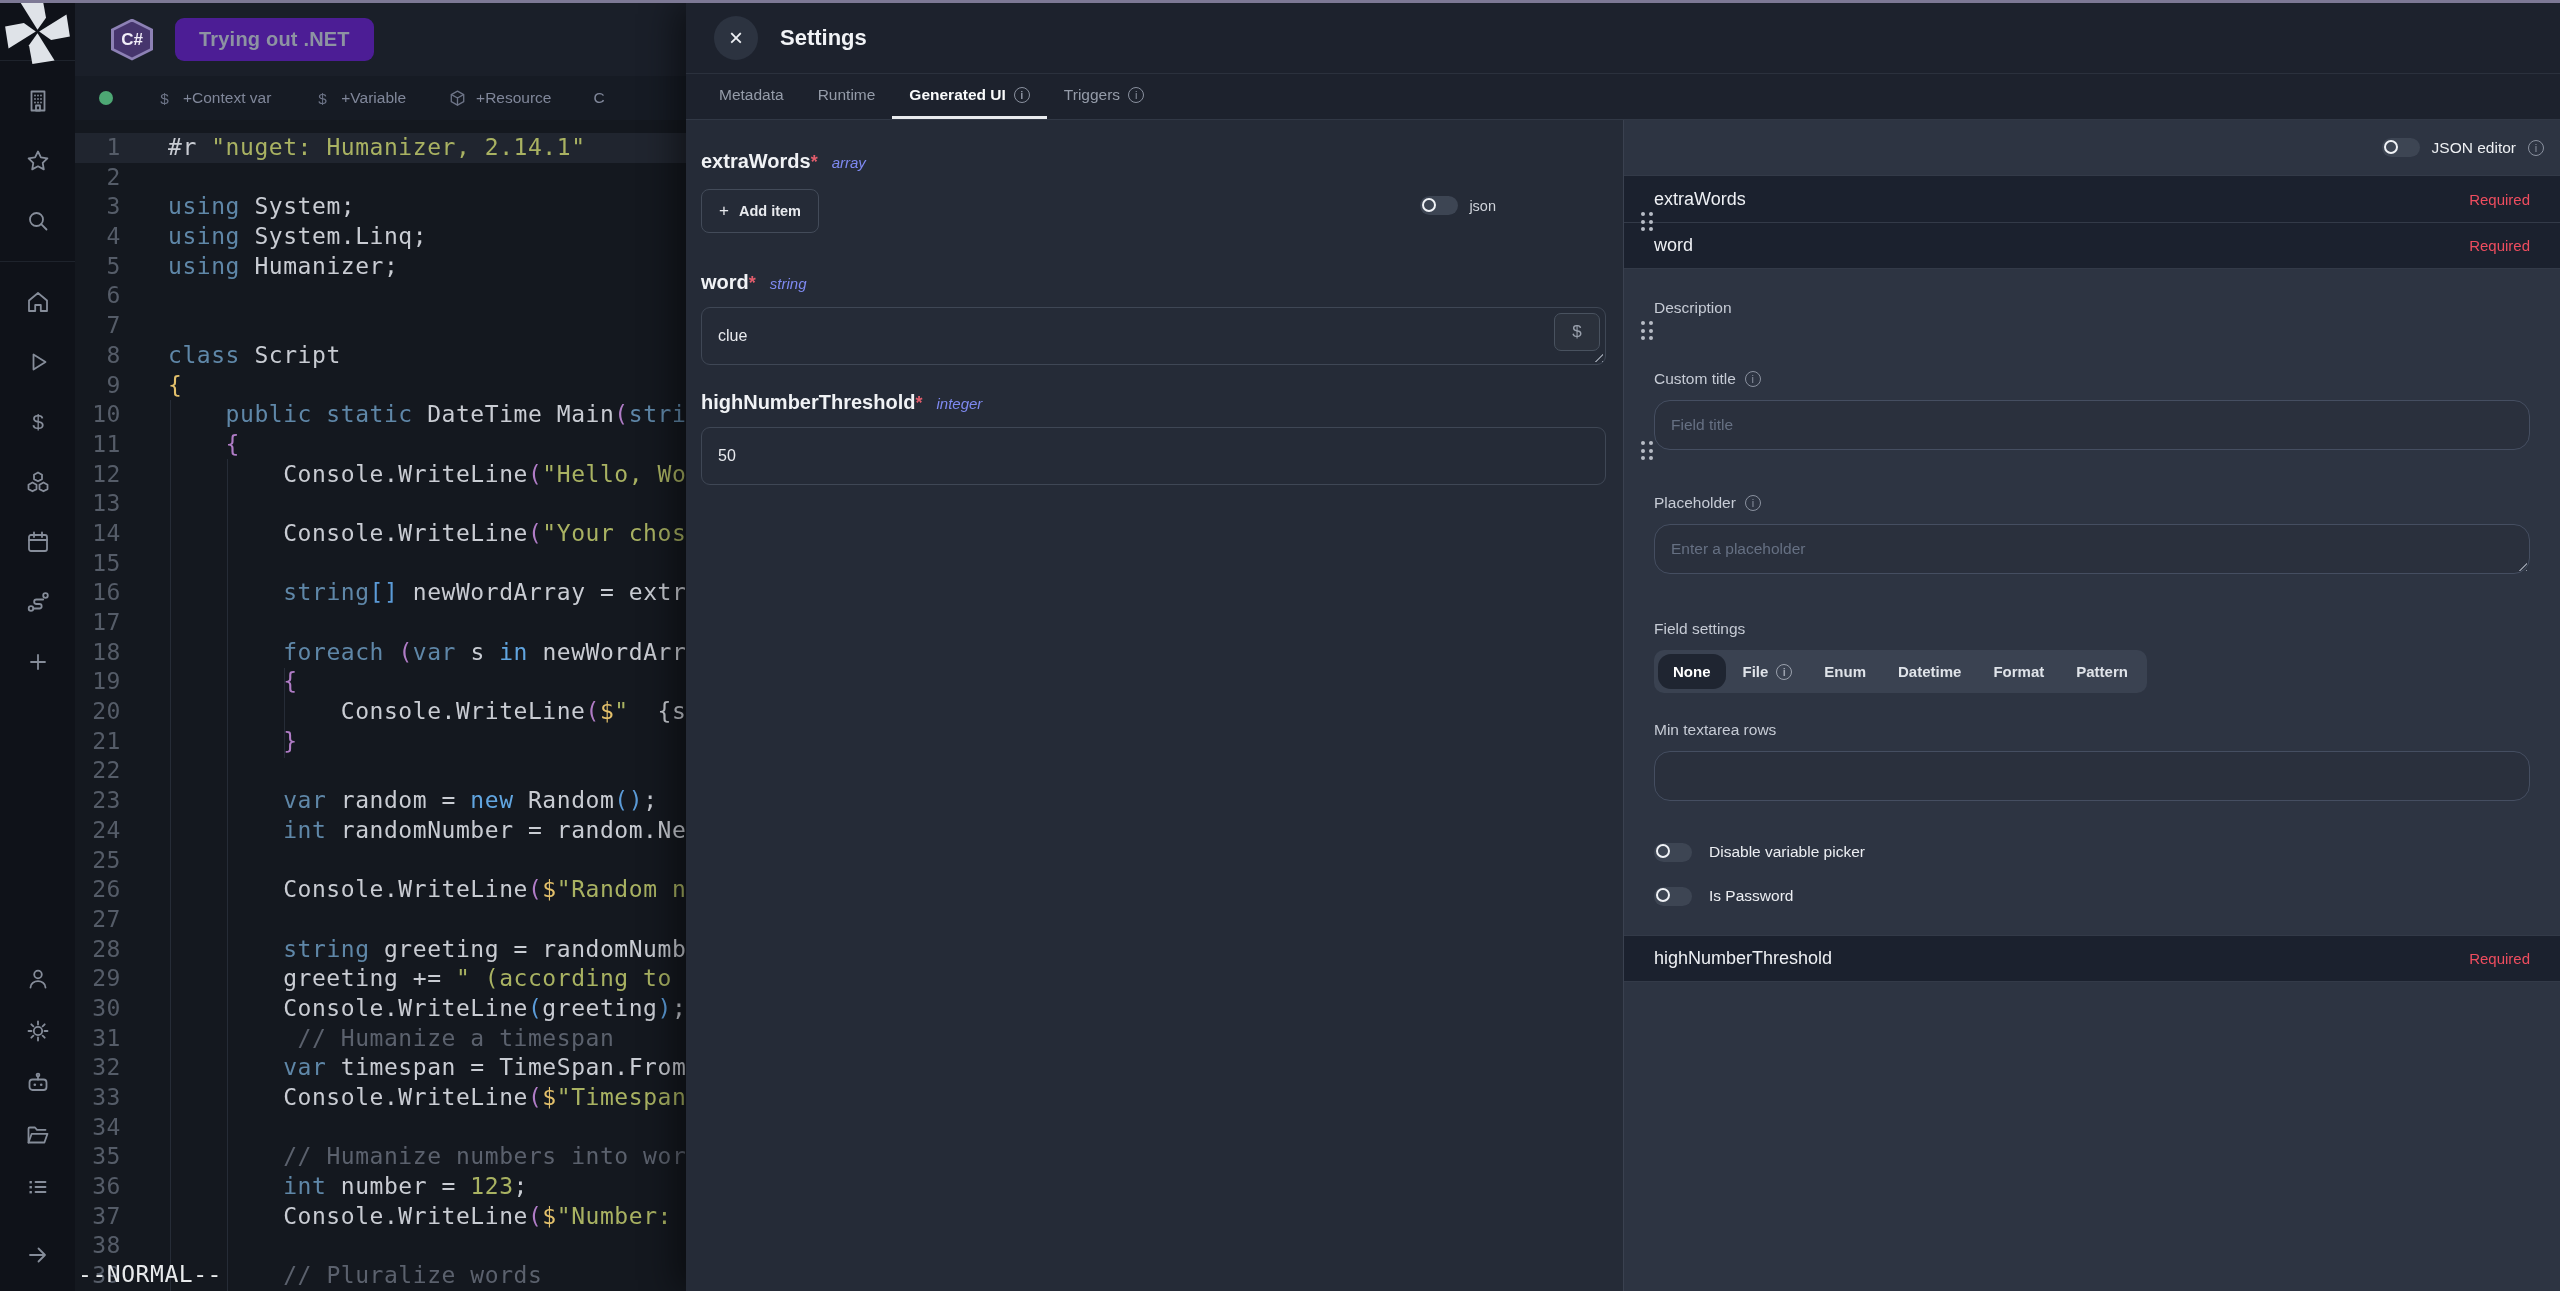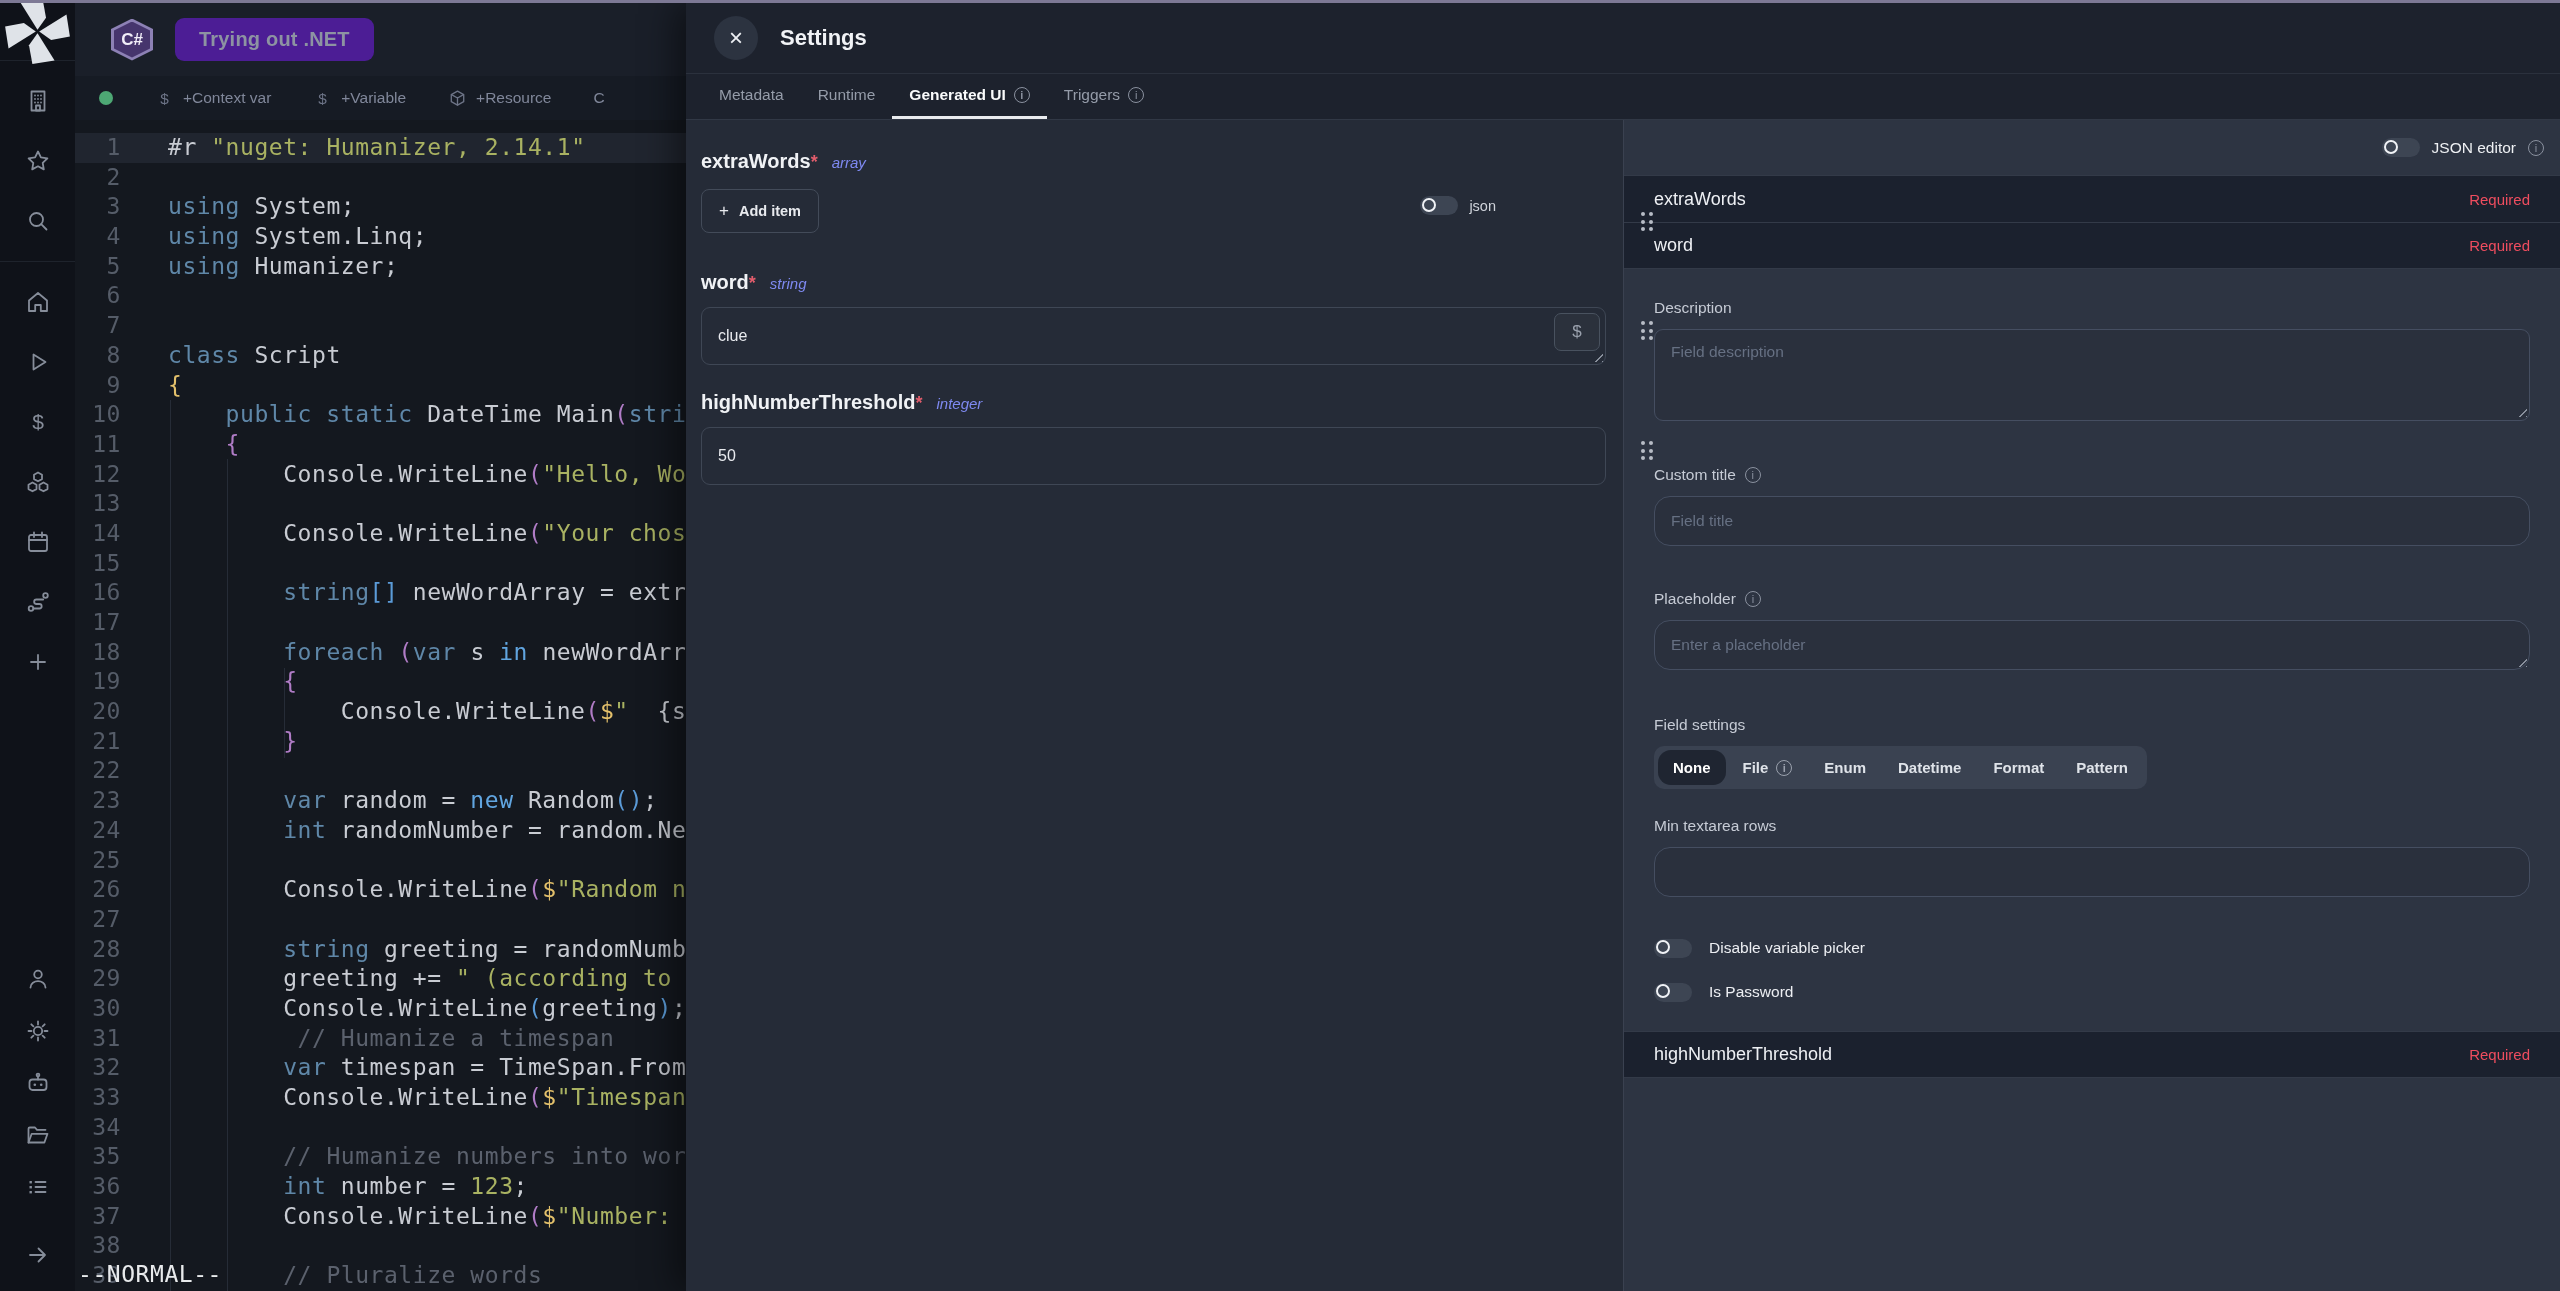--- a/index.html
+++ b/index.html
@@ -579,24 +579,20 @@
         <span class="rtitle">extraWords</span>
         <span class="required">Required</span>
       </div>
       <div class="insp-row last">
         <span class="rtitle">word</span>
         <span class="required">Required</span>
       </div>
 
       <div class="props">
         <div class="plabel">Description</div>
-        <div class="pfield">
-          <textarea class="ptextarea" placeholder="Field description" style=""></textarea>
-          <div class="resize-corner" style="bottom:8px;"></div>
-        </div>
         <div class="gap40"></div>
 
         <div class="plabel">
           <span>Custom title</span>
           <span class="info-i">i</span>
         </div>
         <input class="pinput" placeholder="Field title" style="">
         <div class="gap44"></div>
 
         <div class="plabel">

